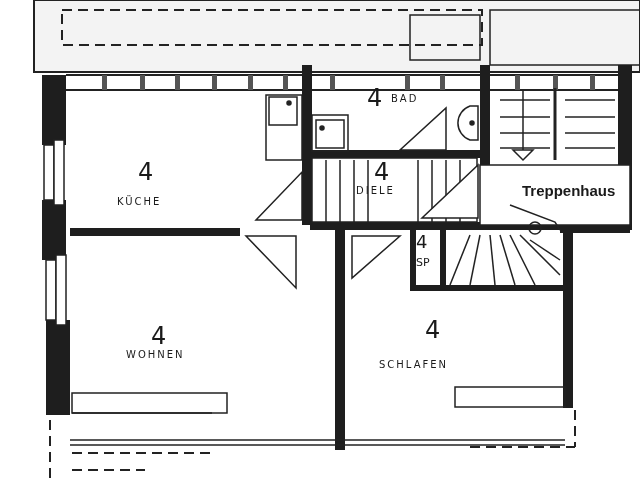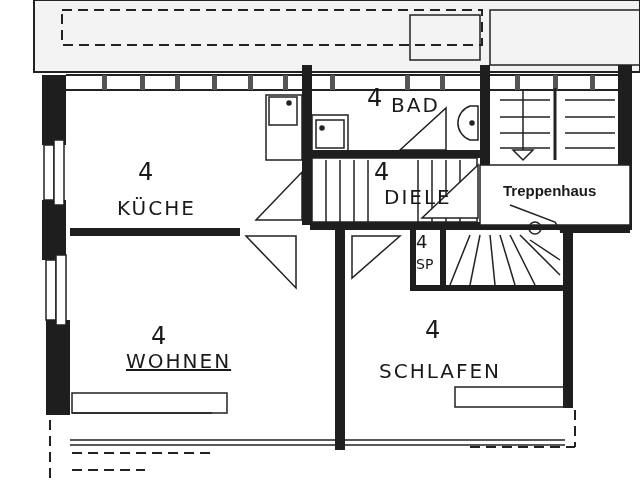--- a/index.html
+++ b/index.html
@@ -1,18 +1,18 @@
 <!DOCTYPE html>
 <html><head>
 <meta charset="utf-8">
 <style>
   html, body { margin:0; padding:0; }
   body { width:640px; height:480px; background:#ffffff; position:relative; overflow:hidden; font-family:"DejaVu Sans", sans-serif; }
   svg { position:absolute; left:0; top:0; }
-  .lbl { position:absolute; color:#1a1a1a; letter-spacing:2px; font-size:20px; white-space:nowrap; }
+  .lbl { position:absolute; color:#1a1a1a; letter-spacing:2px; font-size:10px; white-space:nowrap; }
   .num { position:absolute; color:#1a1a1a; font-size:24px; line-height:24px; }
   .th { font-family:"Liberation Sans", sans-serif; font-weight:bold; font-size:15px; letter-spacing:0; }
 </style>
 </head>
 <body>
 
 <svg width="640" height="480" viewBox="0 0 640 480">
 
   <g>
     <rect x="34" y="0" width="606" height="72" fill="#f3f3f3" stroke="#222" stroke-width="2"></rect>
@@ -142,24 +142,24 @@
   </g>
 </svg>
 
 <div class="num" style="left:138px;top:160px;">4</div>
 <div class="lbl" style="left:117px;top:196px;">KÜCHE</div>
 
 <div class="num" style="left:367px;top:86px;">4</div>
 <div class="lbl" style="left:391px;top:93px;">BAD</div>
 
 <div class="num" style="left:374px;top:160px;">4</div>
-<div class="lbl" style="left:356px;top:185px;padding-left:28px;">DIELE</div>
+<div class="lbl" style="left:356px;top:185px;">DIELE</div>
 
 <div class="num" style="left:151px;top:324px;">4</div>
-<div class="lbl" style="left:126px;top:349px;text-decoration:underline;">WOHNEN</div>
+<div class="lbl" style="left:126px;top:349px;">WOHNEN</div>
 
 <div class="num" style="left:425px;top:318px;">4</div>
 <div class="lbl" style="left:379px;top:359px;">SCHLAFEN</div>
 
 <div class="num" style="left:416px;top:230px;font-size:18px;">4</div>
-<div class="lbl" style="left:416px;top:256px;font-size:14px;letter-spacing:0;">SP</div>
+<div class="lbl" style="left:416px;top:256px;font-size:11px;letter-spacing:0;">SP</div>
 
-<div class="lbl th" style="left:503px;top:182px;">Treppenhaus</div>
+<div class="lbl th" style="left:522px;top:182px;">Treppenhaus</div>
 
 </body></html>

